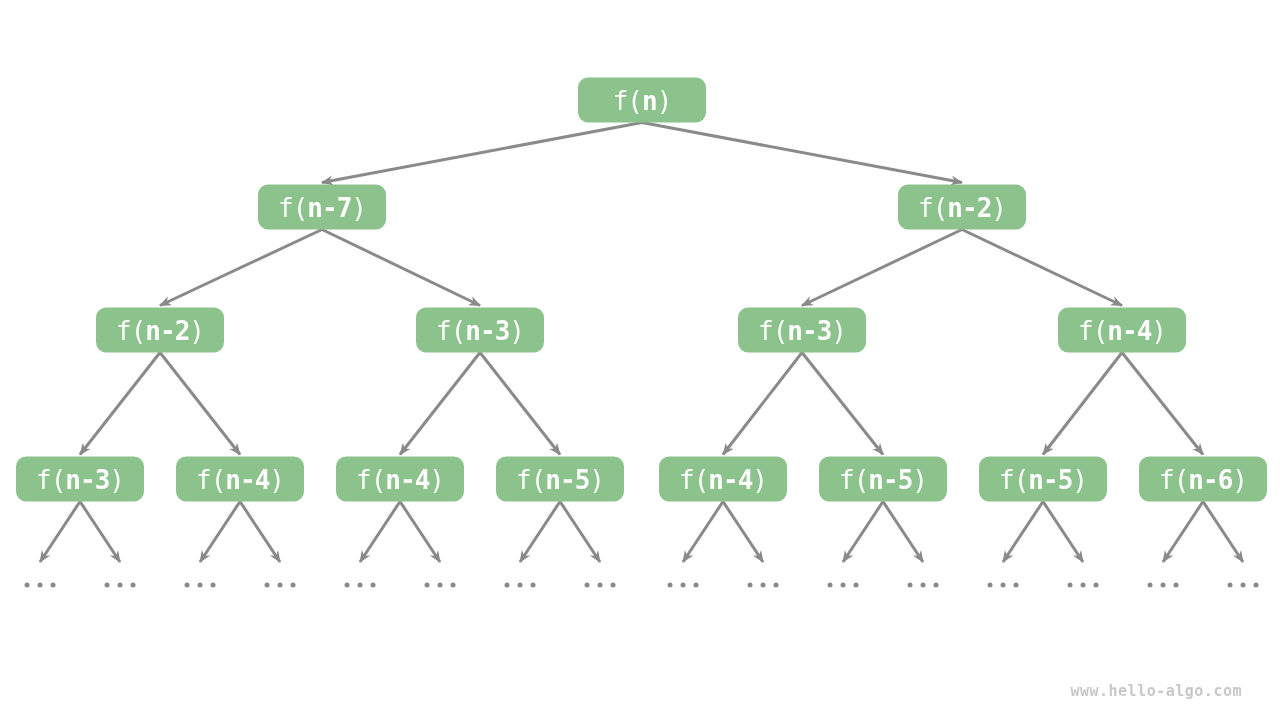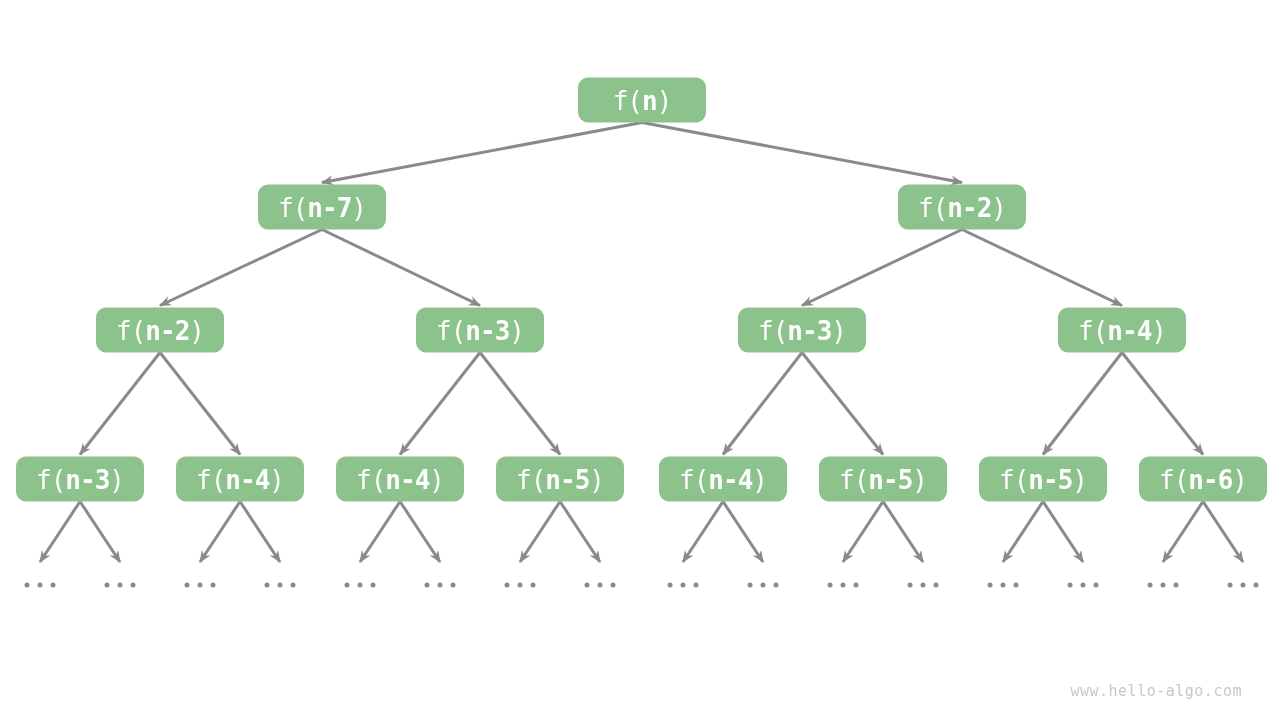--- a/index.html
+++ b/index.html
@@ -50,20 +50,21 @@
   .node b {
     font-weight: 700;
   }
   .watermark {
     position: absolute;
     right: 38px;
     bottom: 20px;
     font-size: 15px;
     letter-spacing: 0.5px;
     color: var(--wm, #C8C8C8);
+    font-weight: bold;
   }
 </style>
 </head>
 <body>
 
 <div id="stage">
   <svg id="edges" width="1280" height="720">
     <defs>
       <marker id="arrowhead" markerUnits="userSpaceOnUse" markerWidth="14" markerHeight="12" refX="11" refY="5" orient="auto">
         <path id="arrowhead-path" d="M0,0 L12,5 L0,10 L3.5,5 Z" fill="#8A8A8A"></path>

